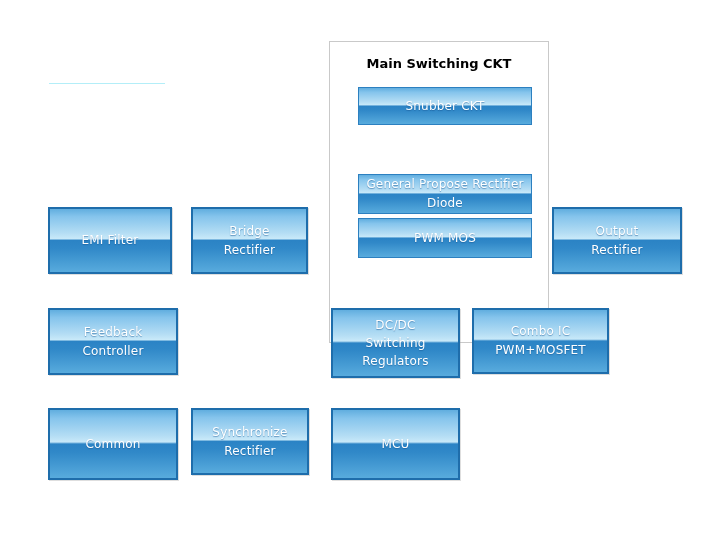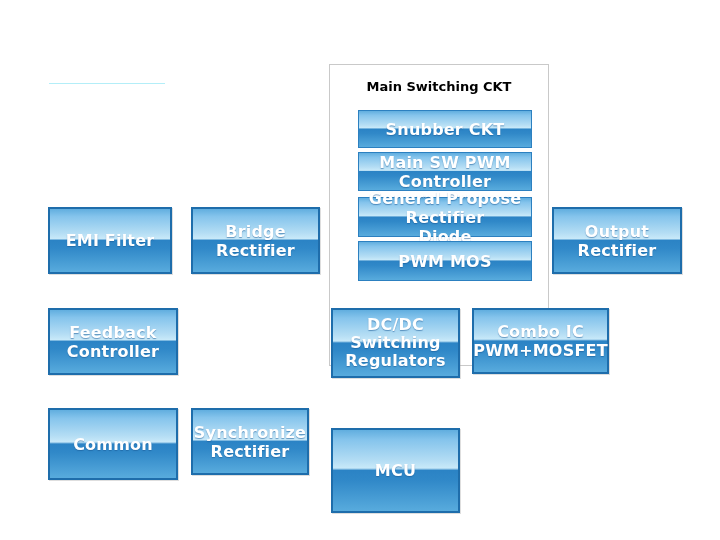--- a/index.html
+++ b/index.html
@@ -11,36 +11,36 @@
     font-family:"DejaVu Sans","Liberation Sans",sans-serif;
   }
   
   .divider{
     position:absolute;left:49px;top:83px;width:116px;height:1px;
     background:#b3eef8;
   }
   
   .panel{
     position:absolute;left:329px;top:41px;width:220px;height:302px;
-    background:#ffffff;border:1px solid #c9c9c9;box-sizing:border-box;margin-top:23px;
+    background:#ffffff;border:1px solid #c9c9c9;box-sizing:border-box;
   }
   .panel-title{
     position:absolute;top:14px;left:0;width:100%;
     text-align:center;color:#000000;font-weight:700;font-size:13px;
   }
   
   .blk{
     position:absolute;box-sizing:border-box;
     display:flex;flex-direction:column;align-items:center;justify-content:center;
     background:linear-gradient(180deg,
       #61aedf 0%, #85c4ec 12%, #b4ddf4 38%, #c8e9f9 47%,
       #2b83c5 50%, #3088c8 62%, #58abdd 100%);
     border:2px solid #1e6dab;
     box-shadow:1px 1px 0 rgba(160,160,160,.35);
-    color:#ffffff;font-weight:700;font-size:16px;line-height:19px;
+    color:#ffffff;font-weight:400;font-size:12px;line-height:19px;
     letter-spacing:.2px;text-align:center;
     text-shadow:0 1px 1px rgba(23,87,148,.55);
     cursor:pointer;
   }
   .blk.inner{
     left:28px;width:174px;
     border:1px solid #2c80c0;
     box-shadow:none;
   }
   .blk span{display:block;}
@@ -52,39 +52,36 @@
 
   <div class="divider"></div>
 
   <div class="panel">
     <div class="panel-title">Main Switching CKT</div>
 
     <div class="blk inner" style="top:45px;height:38px">
       <span>Snubber CKT</span>
     </div>
 
-    <div class="blk inner" style="top:87px;height:39px">
-      <span>Main SW PWM Controller</span>
-    </div>
 
     <div class="blk inner" style="top:132px;height:40px">
       <span>General Propose Rectifier</span>
       <span>Diode</span>
     </div>
 
     <div class="blk inner" style="top:176px;height:40px">
       <span>PWM MOS</span>
     </div>
   </div>
 
   <div class="blk" style="left:48px;top:207px;width:124px;height:67px">
     <span>EMI Filter</span>
   </div>
 
-  <div class="blk" style="left:191px;top:207px;width:129px;height:67px">
+  <div class="blk" style="left:191px;top:207px;width:117px;height:67px">
     <span>Bridge</span>
     <span>Rectifier</span>
   </div>
 
   <div class="blk" style="left:552px;top:207px;width:130px;height:67px">
     <span>Output</span>
     <span>Rectifier</span>
   </div>
 
   <div class="blk" style="left:48px;top:308px;width:130px;height:67px">
@@ -106,17 +103,17 @@
 
   <div class="blk" style="left:48px;top:408px;width:130px;height:72px">
     <span>Common</span>
   </div>
 
   <div class="blk" style="left:191px;top:408px;width:118px;height:67px">
     <span>Synchronize</span>
     <span>Rectifier</span>
   </div>
 
-  <div class="blk" style="left:331px;top:428px;width:129px;height:85px">
+  <div class="blk" style="left:331px;top:408px;width:129px;height:72px">
     <span>MCU</span>
   </div>
 
 </div>
 
 </body></html>

